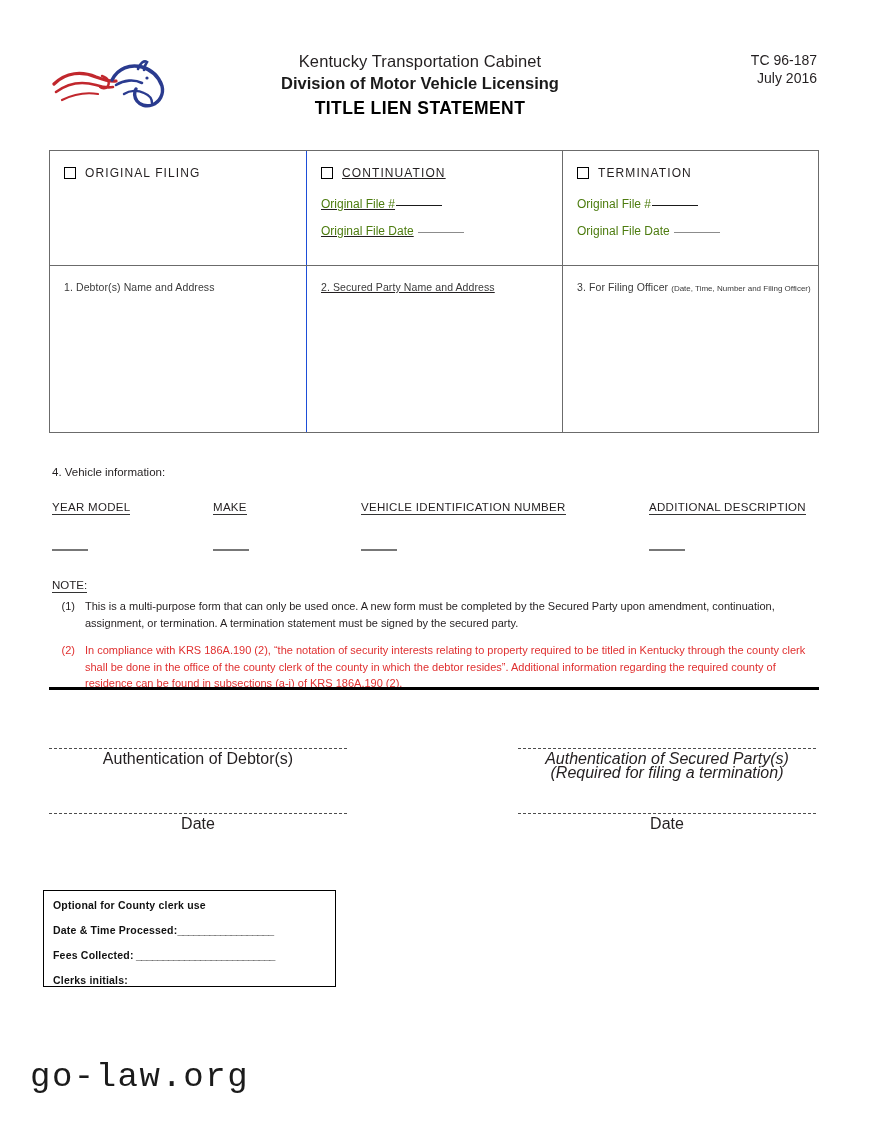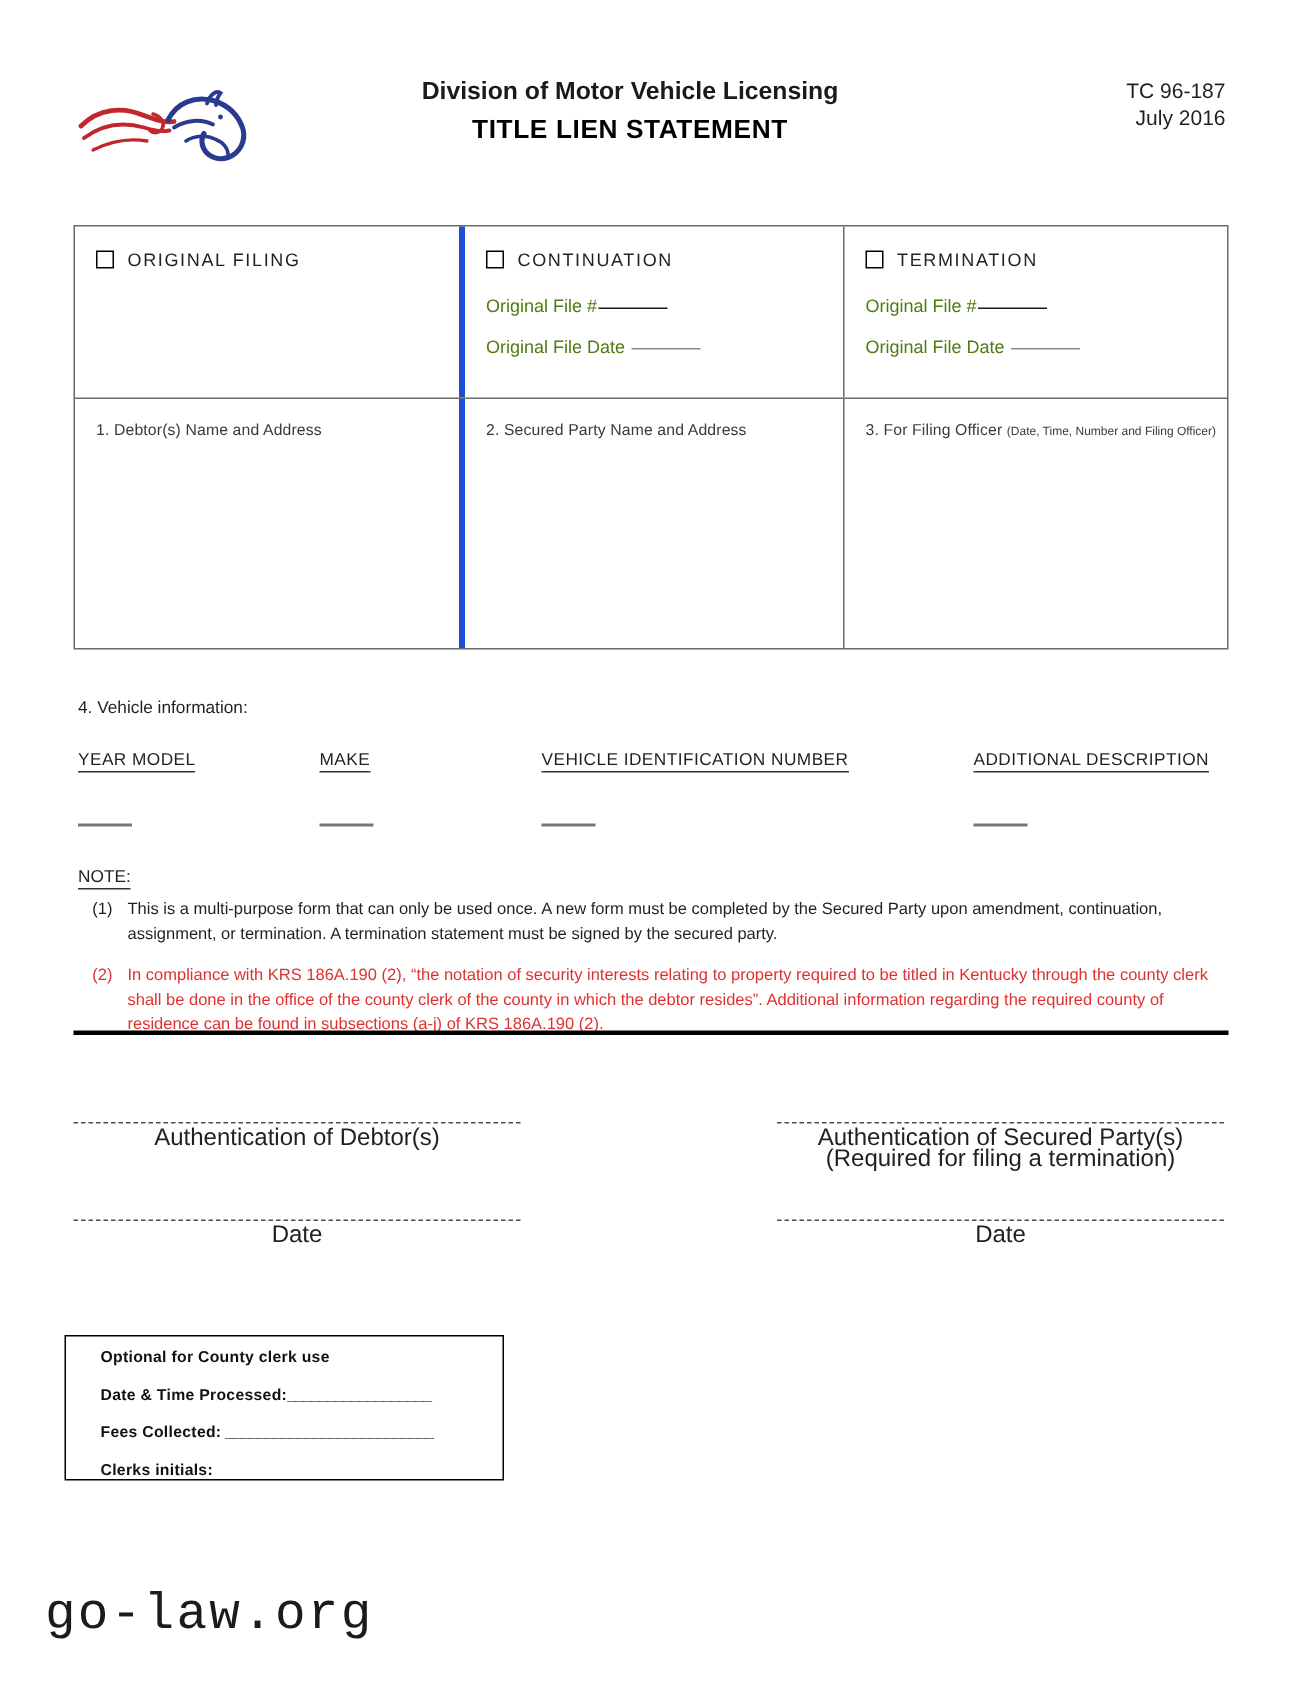--- a/index.html
+++ b/index.html
@@ -65,21 +65,21 @@
     position: absolute;
     left: 49px; top: 150px;
     width: 770px;
     border: 1px solid #6b6b6b;
     border-collapse: collapse;
   }
   .form-table .trow { display: flex; }
   .form-table .trow.top { height: 114px; }
   .form-table .trow.bottom { height: 167px; border-top: 1px solid #6b6b6b; }
   .cell-a { width: 256px; }
-  .cell-b { width: 256px; border-left: 4px solid #1d4ed8; }
+  .cell-b { width: 256px; border-left: 1px solid #1d4ed8; text-decoration: underline; }
   .cell-c { width: 256px; border-left: 1px solid #6b6b6b; }
   .cell { padding: 15px 0 0 14px; position: relative; }
 
   .cbrow {
     display: flex;
     align-items: center;
     gap: 9px;
     margin-bottom: 17px;
   }
   .checkbox {
@@ -207,21 +207,21 @@
     padding-top: 3px;
   }
 
   
   .clerkbox {
     position: absolute;
     left: 43px; top: 890px;
     width: 293px;
     height: 97px;
     border: 1.6px solid #000;
-    padding: 8px 0 0 23px;
+    padding: 8px 0 0 9px;
   }
   .clerkrow {
     font-size: 10.5px;
     font-weight: bold;
     color: #111;
     margin-bottom: 13px;
     white-space: nowrap;
     letter-spacing: 0.2px;
   }
   .clerkrow:last-child { margin-bottom: 0; }
@@ -253,20 +253,21 @@
       <path d="M60,24 C66,12 78,8 90,11 C100,14 107,21 110,30 C112,38 108,46 100,49
                C94,51 88,49 85,45 C82,41 82,36 84,33" fill="none" stroke="#2a3b8f" stroke-width="3.4" stroke-linecap="round"></path>
       <path d="M86,13 C88,7 92,4 95,6 C93,9 92,12 92,14" fill="none" stroke="#2a3b8f" stroke-width="2.6" stroke-linecap="round"></path>
       <path d="M64,29 C72,24 82,23 90,27" fill="none" stroke="#2a3b8f" stroke-width="2.6" stroke-linecap="round"></path>
       <path d="M72,38 C78,34 86,34 92,37 C97,39 100,43 100,47" fill="none" stroke="#2a3b8f" stroke-width="2.4" stroke-linecap="round"></path>
       <circle cx="95" cy="22" r="1.6" fill="#2a3b8f"></circle>
     </svg>
   </div>
 
   <div class="title-block">
+    <div class="title-line1">Kentucky Transportation Cabinet</div>
     <div class="title-line2">Division of Motor Vehicle Licensing</div>
     <div class="title-line3">TITLE LIEN STATEMENT</div>
   </div>
 
   <div class="form-meta">
     <div>TC 96-187</div>
     <div>July 2016</div>
   </div>
 </div>
 
@@ -358,21 +359,21 @@
   </div>
 </div>
 
 <div class="thick-rule"></div>
 
 <div class="sigblock" style="left:49px; top:748px; width:298px;">
   <div class="sigline"></div>
   <div class="sigcap">Authentication of Debtor(s)</div>
 </div>
 
-<div class="sigblock" style="left:518px; top:748px; width:298px;">
+<div class="sigblock" style="left:518px; top:748px; width:298px;font-style:italic;">
   <div class="sigline"></div>
   <div class="sigcap">Authentication of Secured Party(s)</div>
   <div class="sigcap" style="padding-top:0;">(Required for filing a termination)</div>
 </div>
 
 <div class="sigblock" style="left:49px; top:813px; width:298px;">
   <div class="sigline"></div>
   <div class="sigcap">Date</div>
 </div>
 

